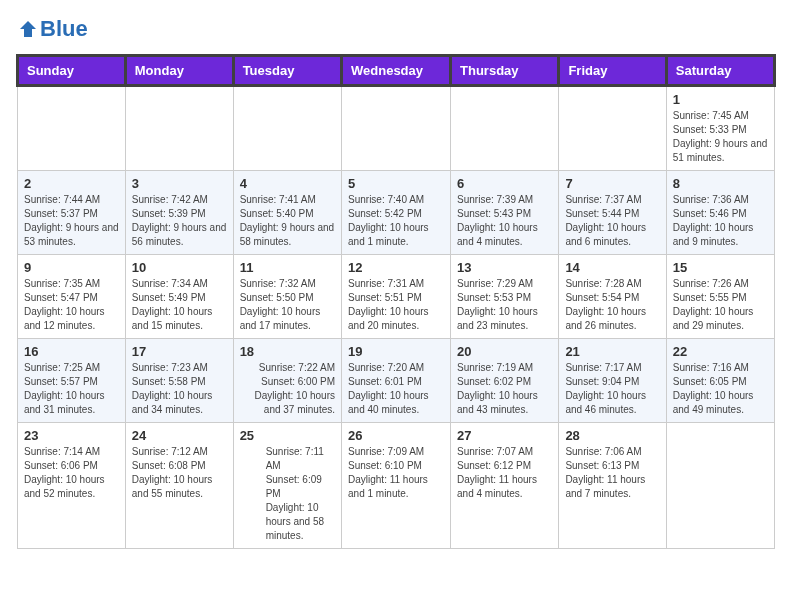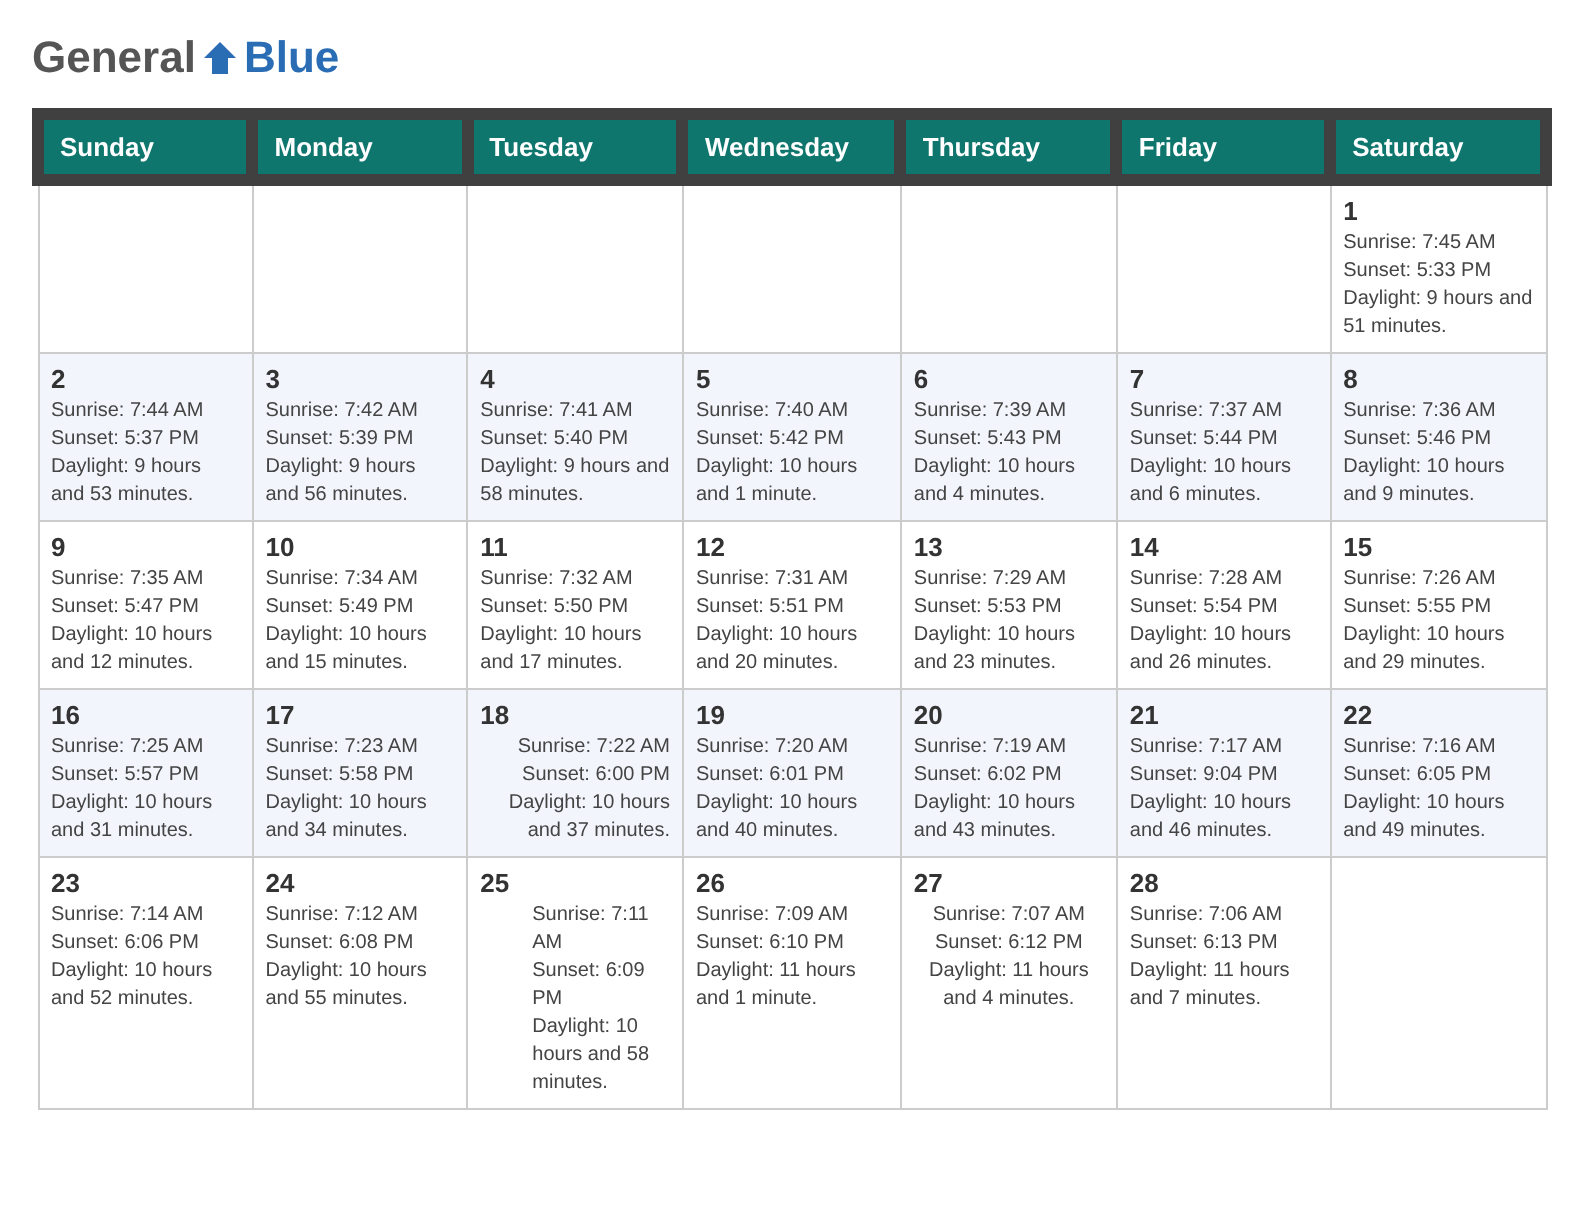--- a/index.html
+++ b/index.html
@@ -46,26 +46,26 @@
     .location-title {
       font-size: 16px;
       color: #555;
     }
     .calendar {
       width: 100%;
       border-collapse: collapse;
       border: 1px solid #ccc;
     }
     .calendar th {
-      background: #0f766e;
+      background: #6d28d9;
       color: #fff;
       font-size: 13px;
       font-weight: bold;
       padding: 6px 8px;
-      border: 6px solid #404040;
+      border: 3px solid #404040;
       text-align: left;
     }
     .calendar td {
       border: 1px solid #ccc;
       vertical-align: top;
       padding: 5px 6px;
       width: 110px;
       min-height: 80px;
       font-size: 10.5px;
       color: #333;
@@ -87,21 +87,20 @@
     }
     .row-even { background: #fff; }
     .row-odd { background: #f2f6fc; }
   </style>
 </head>
 <body>
 
 <div class="header">
   <div class="logo">
     <div class="logo-text">
-      <span class="logo-general">General</span>
       <svg class="logo-icon" viewBox="0 0 20 20">
         <polygon points="10,2 18,10 14,10 14,18 6,18 6,10 2,10" fill="#2a6db5"></polygon>
       </svg>
       <span class="logo-blue">Blue</span>
     </div>
   </div>
   <div class="title-block">
     <div class="month-title"></div>
     <div class="location-title"></div>
   </div>
@@ -286,21 +285,21 @@
 Daylight: 10 hours and 58 minutes.</div>
         </td>
         <td class="row-even">
           <span class="day-num">26</span>
           <div class="day-info" style="white-space: pre-line;">Sunrise: 7:09 AM
 Sunset: 6:10 PM
 Daylight: 11 hours and 1 minute.</div>
         </td>
         <td class="row-even">
           <span class="day-num">27</span>
-          <div class="day-info" style="white-space: pre-line; text-align: center;">Sunrise: 7:07 AM
+          <div class="day-info" style="white-space: pre-line;">Sunrise: 7:07 AM
 Sunset: 6:12 PM
 Daylight: 11 hours and 4 minutes.</div>
         </td>
         <td class="row-even">
           <span class="day-num">28</span>
           <div class="day-info" style="white-space: pre-line;">Sunrise: 7:06 AM
 Sunset: 6:13 PM
 Daylight: 11 hours and 7 minutes.</div>
         </td>
         <td class="row-even empty-cell"></td>

